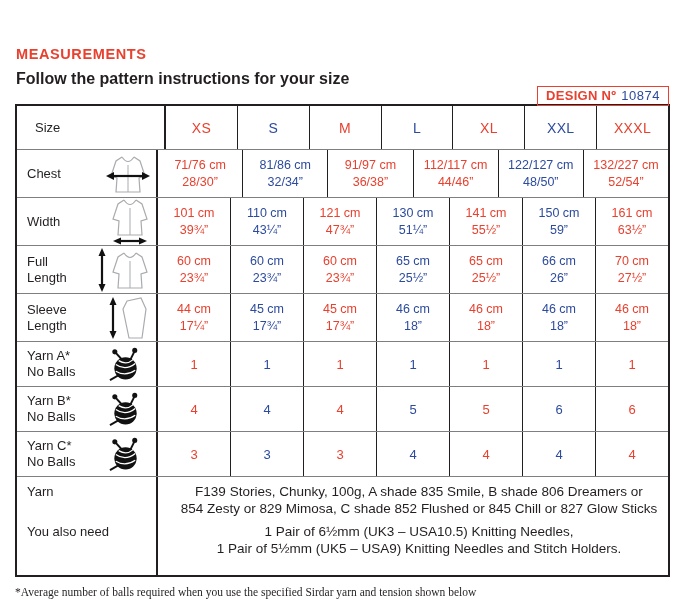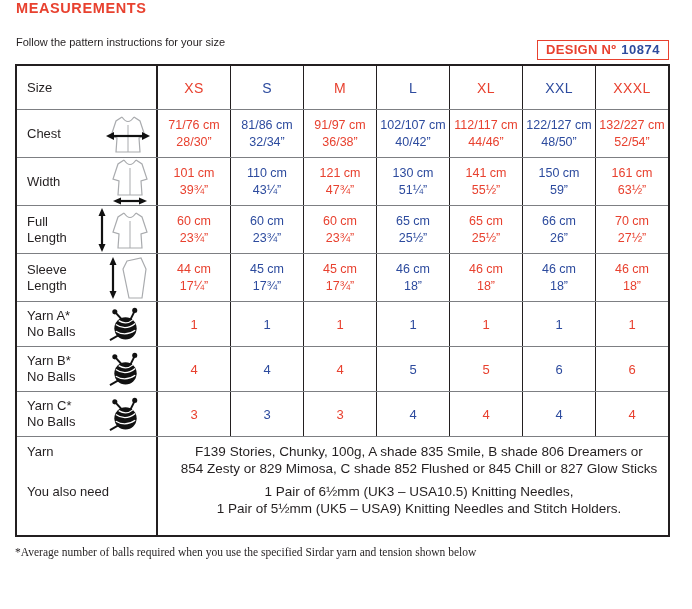--- a/index.html
+++ b/index.html
@@ -14,43 +14,43 @@
   html,body{background:#ffffff;}
   body{
     width:692px;height:609px;overflow:hidden;position:relative;
     font-family:"Liberation Sans","DejaVu Sans",sans-serif;
     color:var(--ink);
   }
   .page{width:692px;height:609px;padding:0 22px 0 15px;position:relative;}
 
   
   .title{
-    margin-left:1px;
+    margin-top:46px;margin-left:1px;
     font-size:14.5px;font-weight:bold;letter-spacing:.6px;
     color:var(--red);
   }
-  .subtitle{margin-top:20px;margin-left:1px;font-size:11px;}
+  .subtitle{margin-top:8px;margin-left:1px;font-size:16px;font-weight:bold;}
   .design-box{
     position:absolute;top:40px;right:23px;
     border:1.5px solid var(--red);
     padding:1px 8px 2px 8px;
     font-size:13px;white-space:nowrap;
   }
   .design-box .dl{color:var(--red);font-weight:bold;letter-spacing:.3px;}
-  .design-box .dn{color:var(--blue);font-weight:bold;margin-left:5px;letter-spacing:.5px;margin-top:8px;}
+  .design-box .dn{color:var(--blue);font-weight:normal;margin-left:5px;letter-spacing:.5px;margin-top:8px;}
 
   
   .mtable{
     margin-top:16px;width:655px;
     border:2px solid var(--ink);
     background:#fff;
   }
   .trow{display:flex;align-items:stretch;border-top:1px solid var(--hline);}
   .trow:first-child{border-top:none;}
-  .row-size{height:43px;}
+  .row-size{height:43px;padding-left:8px;}
   .row-measure{height:48px;}
   .row-yarn{height:45px;}
   .lcell{
     flex:0 0 141px;width:141px;
     border-right:2px solid var(--vline);
     display:flex;align-items:center;
     padding-left:10px;
   }
   .dcell{
     flex:1 1 0;display:flex;flex-direction:column;
@@ -143,24 +143,20 @@
           <span class="mcell-l1">71/76 cm</span>
           <span class="mcell-l2">28/30”</span>
         </div>
         <div class="dcell c-blue">
           <span class="mcell-l1">81/86 cm</span>
           <span class="mcell-l2">32/34”</span>
         </div>
         <div class="dcell c-red">
           <span class="mcell-l1">91/97 cm</span>
           <span class="mcell-l2">36/38”</span>
-        </div>
-        <div class="dcell c-blue">
-          <span class="mcell-l1">102/107 cm</span>
-          <span class="mcell-l2">40/42”</span>
         </div>
         <div class="dcell c-red">
           <span class="mcell-l1">112/117 cm</span>
           <span class="mcell-l2">44/46”</span>
         </div>
         <div class="dcell c-blue">
           <span class="mcell-l1">122/127 cm</span>
           <span class="mcell-l2">48/50”</span>
         </div>
         <div class="dcell c-red">

